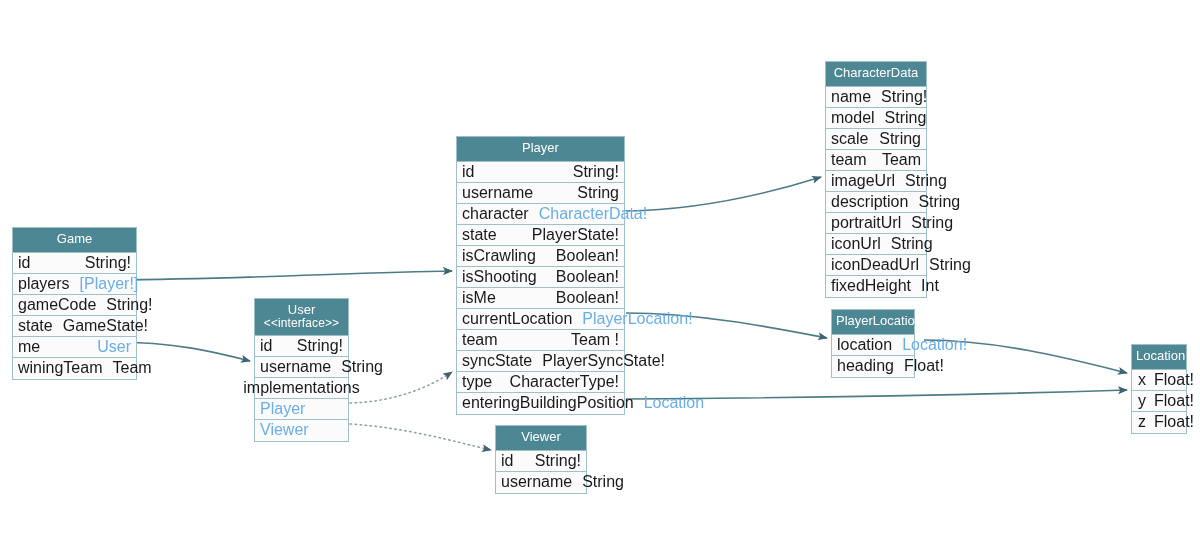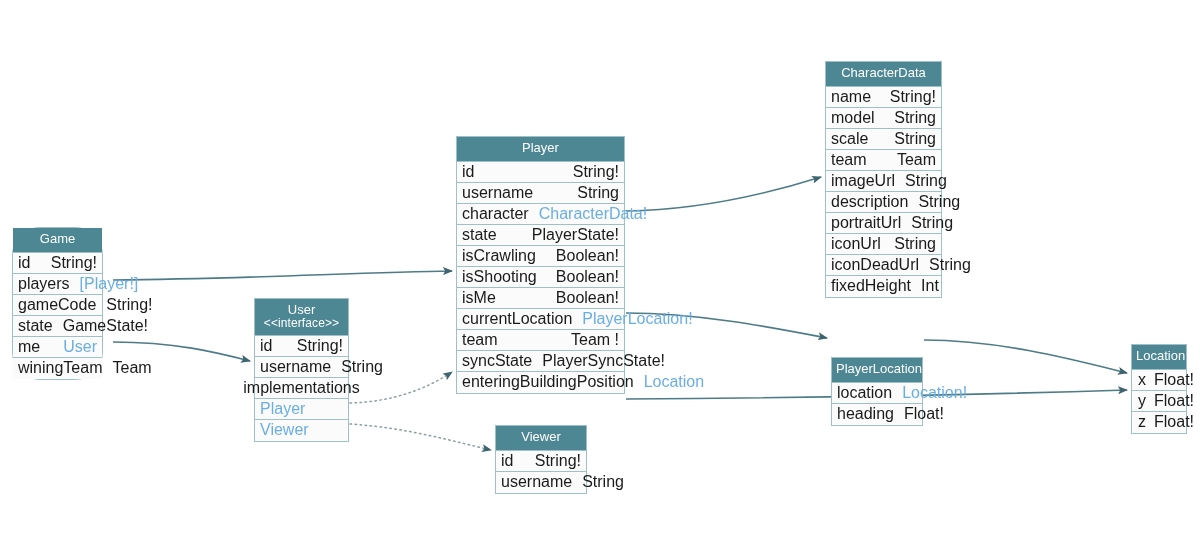--- a/index.html
+++ b/index.html
@@ -53,26 +53,26 @@
   }
   .row:last-child { border-bottom: none; }
   .row .fname { white-space: nowrap; }
   .row .ftype { white-space: nowrap; margin-left: 10px; }
   .ftype.link { color: #6aaee6; }
   .row.center-row { justify-content: center; }
   .row.impl-row { justify-content: flex-start; }
   .row.impl-row .fname { color: #6aaee6; }
 
   
-  #ent-game            { left: 12px;   top: 227px; width: 91px; border-radius: 28px; }
+  #ent-game            { left: 12px;   top: 227px; width: 125px; }
   #ent-user            { left: 254px;  top: 298px; width: 95px; }
   #ent-player          { left: 456px;  top: 136px; width: 169px; }
   #ent-viewer          { left: 495px;  top: 425px; width: 92px; }
-  #ent-characterdata   { left: 825px;  top: 61px;  width: 117px; }
-  #ent-playerlocation  { left: 831px;  top: 309px; width: 92px; margin-top: 48px; }
+  #ent-characterdata   { left: 825px;  top: 61px;  width: 102px; }
+  #ent-playerlocation  { left: 831px;  top: 309px; width: 84px; }
   #ent-location        { left: 1131px; top: 344px; width: 56px; }
   #ent-location .row   { padding: 0 6px; }
   #ent-location .row .ftype { margin-left: 8px; }
 </style>
 </head>
 <body>
 
 <div id="canvas">
 
   <svg id="edges" viewBox="0 0 1200 547" xmlns="http://www.w3.org/2000/svg">
@@ -187,20 +187,24 @@
     </div>
     <div class="row">
       <span class="fname">team</span>
       <span class="ftype">Team !</span>
     </div>
     <div class="row">
       <span class="fname">syncState</span>
       <span class="ftype">PlayerSyncState!</span>
     </div>
     <div class="row">
+      <span class="fname">type</span>
+      <span class="ftype">CharacterType!</span>
+    </div>
+    <div class="row">
       <span class="fname">enteringBuildingPosition</span>
       <span class="ftype link">Location</span>
     </div>
   </div>
 
   <div class="entity" id="ent-viewer">
     <div class="ent-header">Viewer</div>
     <div class="row">
       <span class="fname">id</span>
       <span class="ftype">String!</span>

